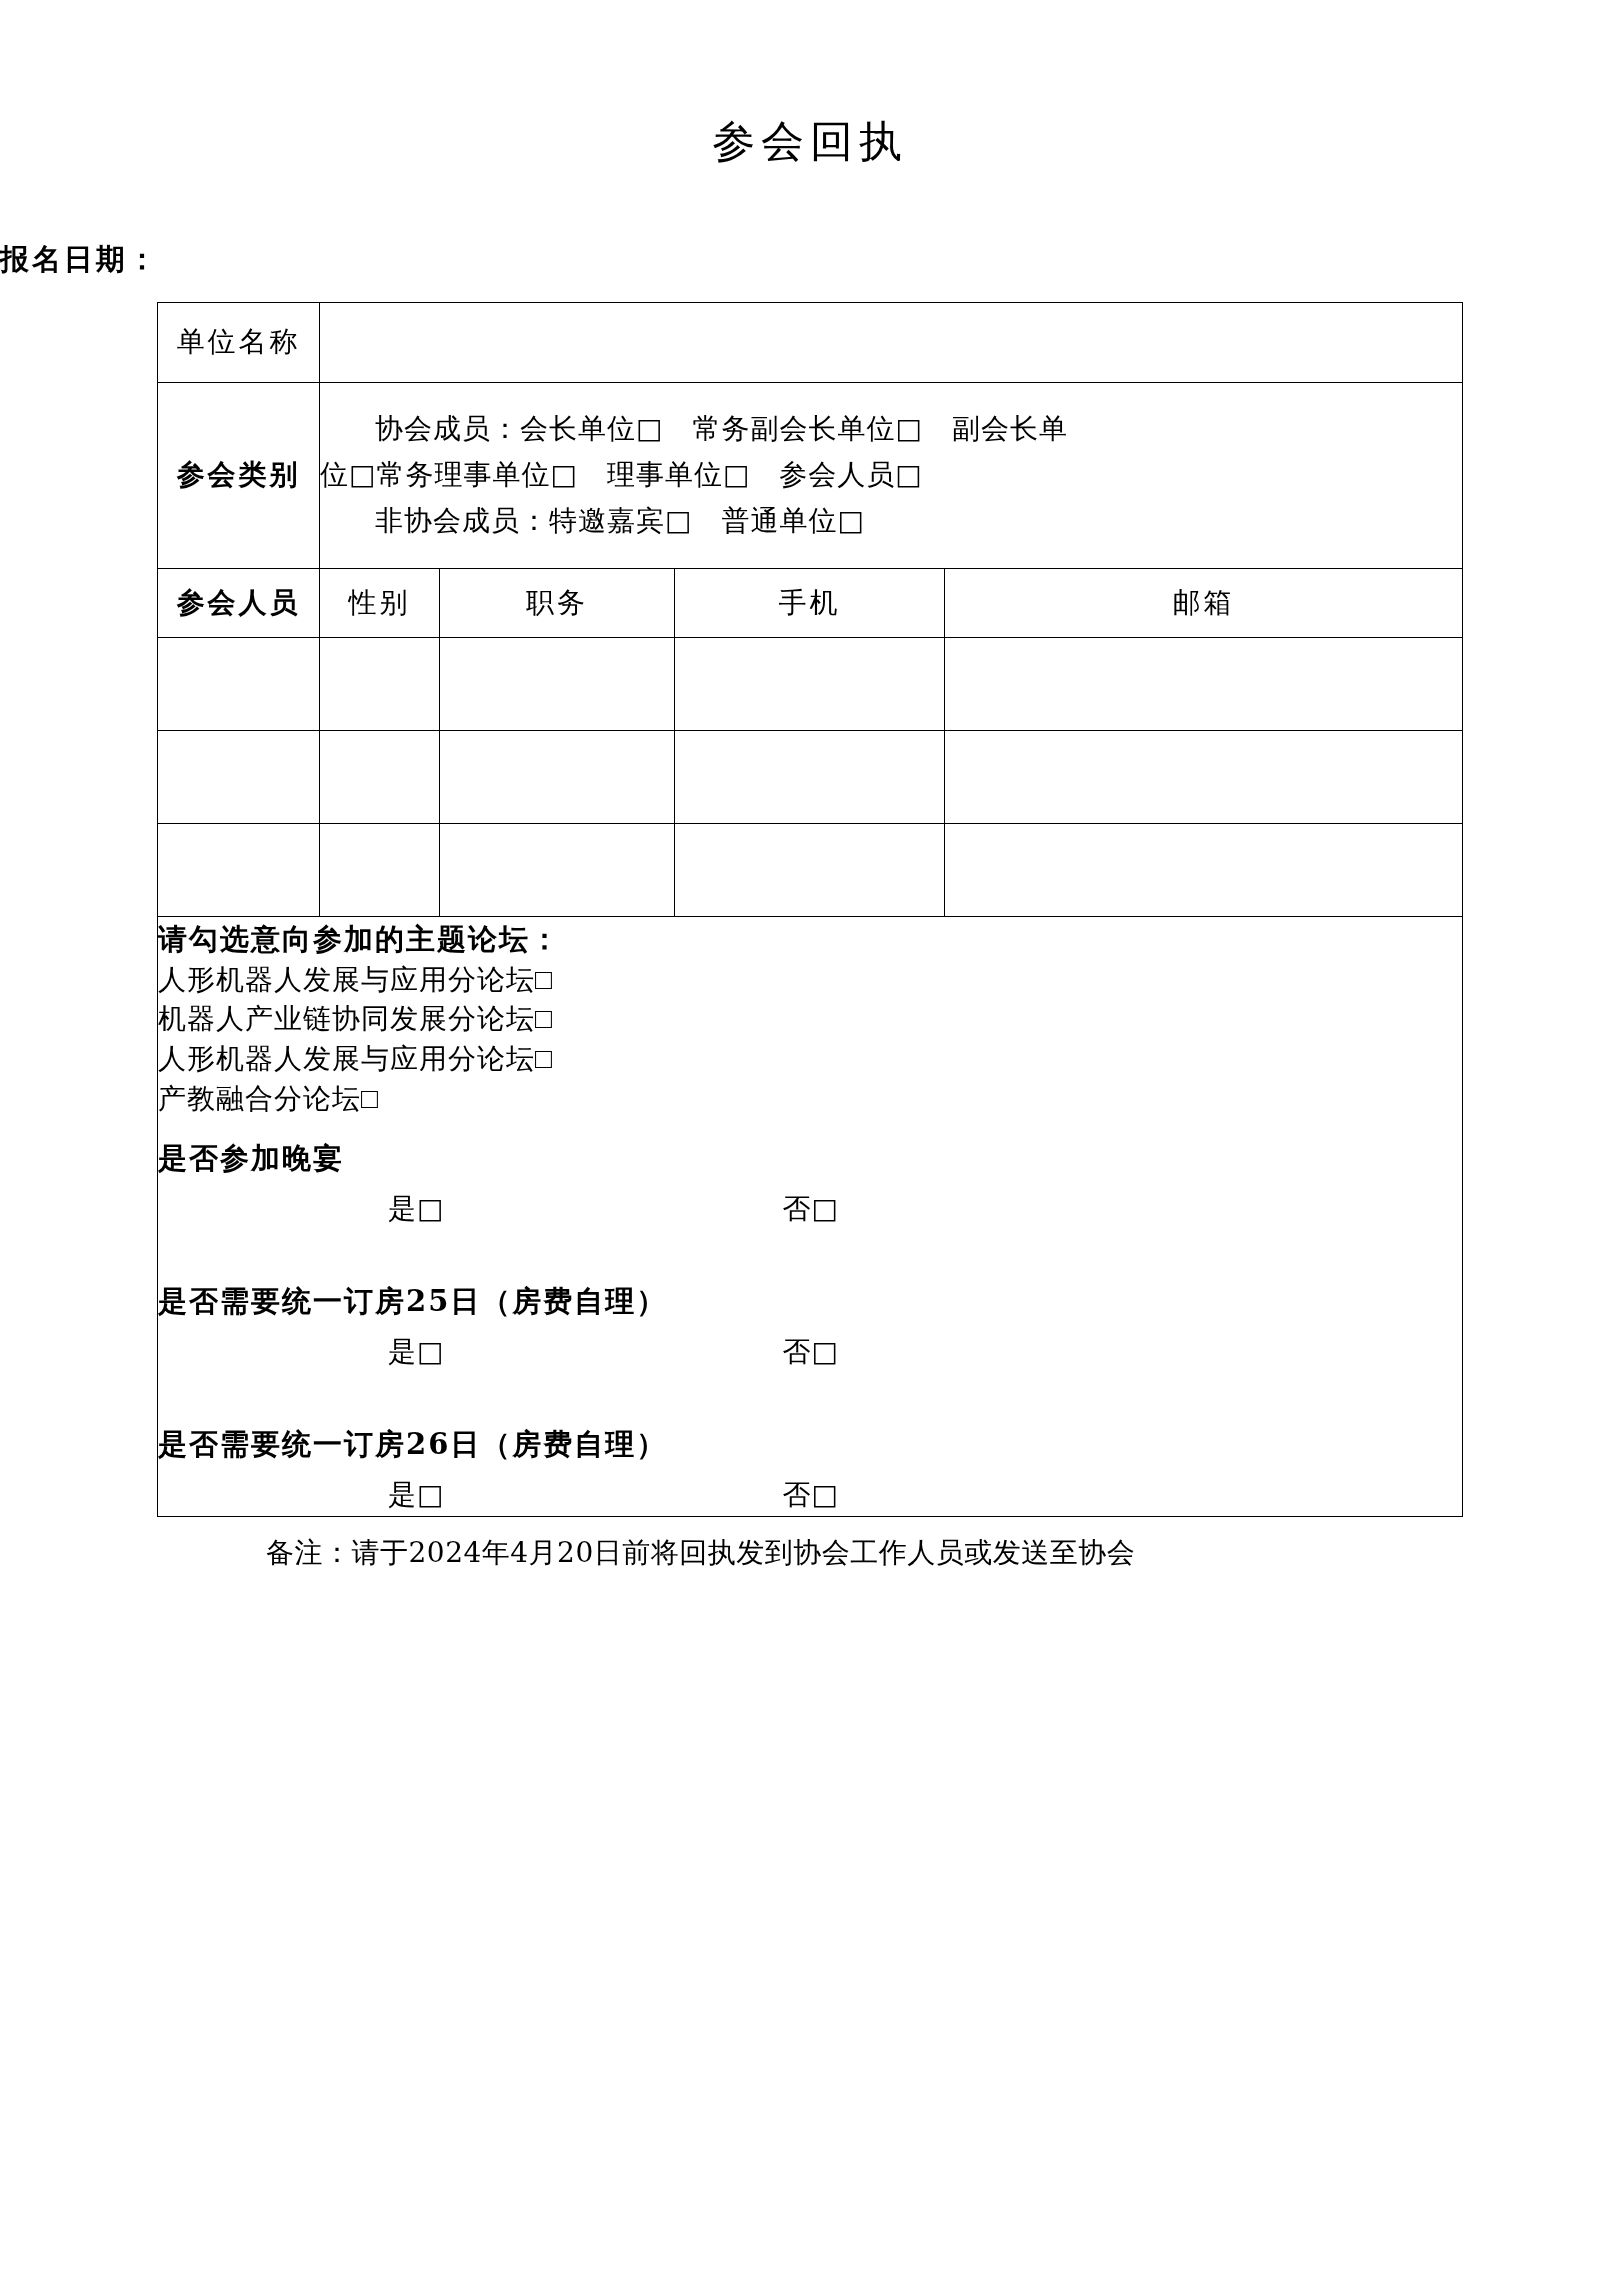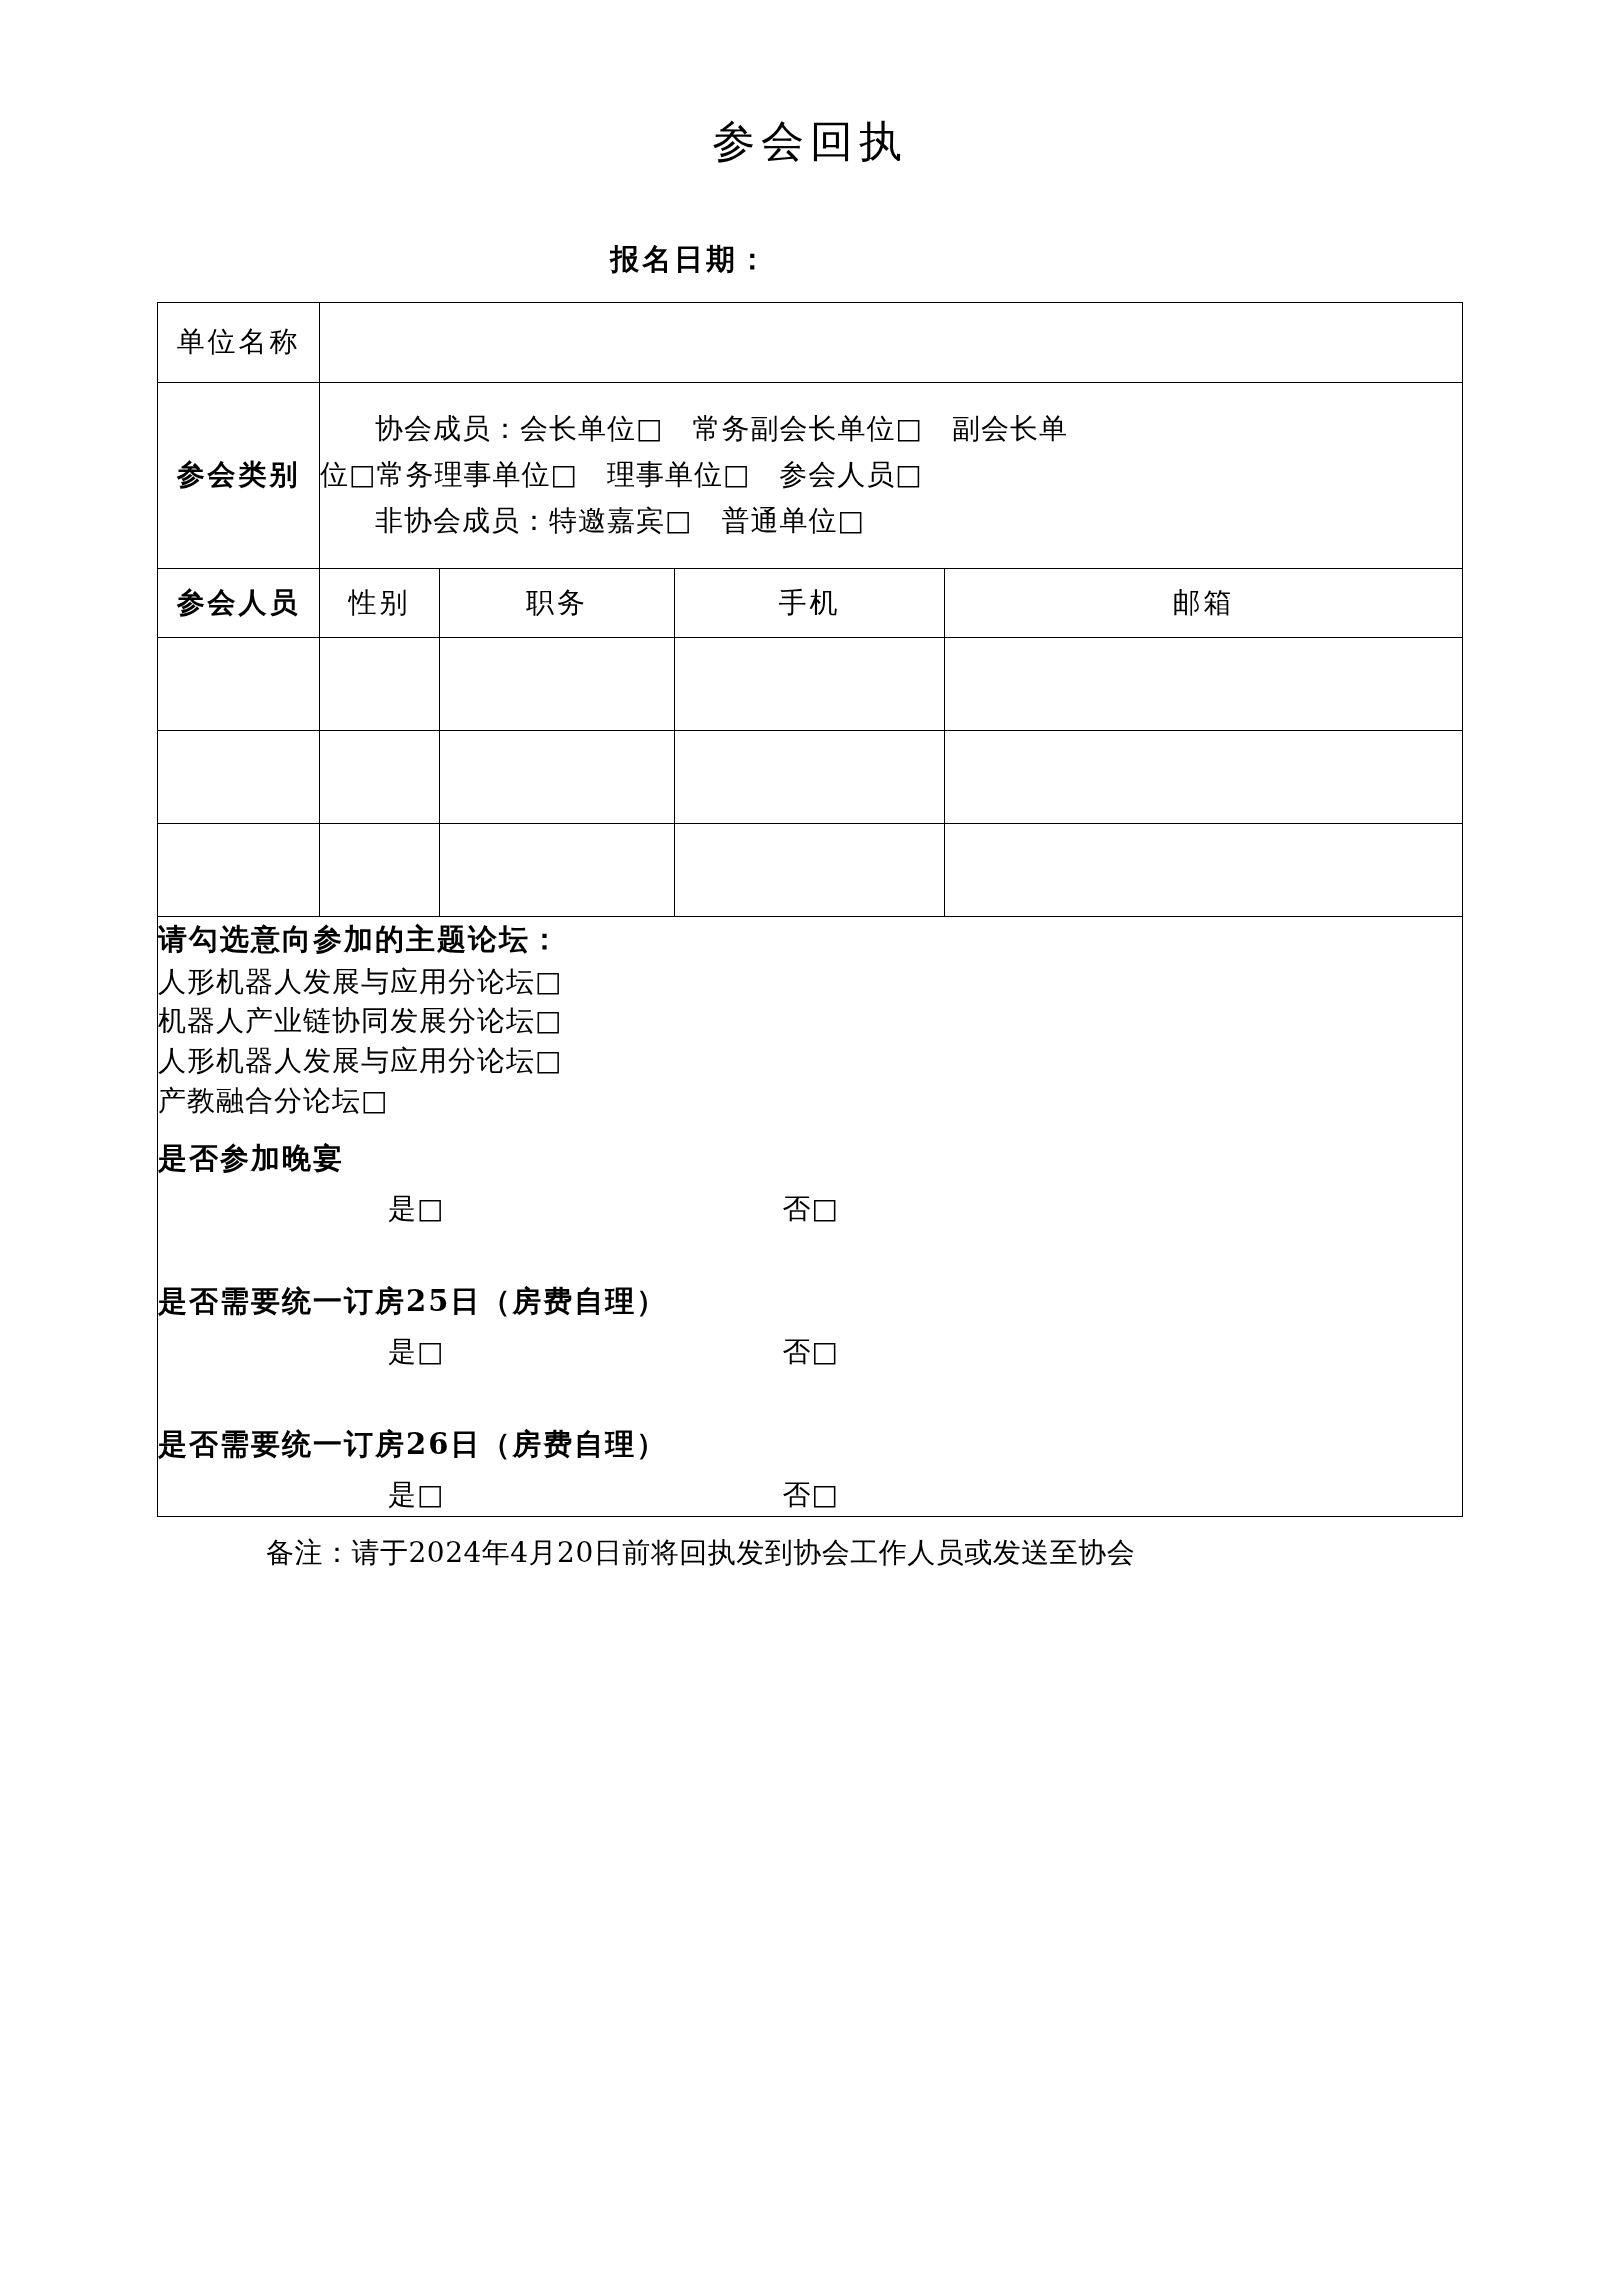--- a/index.html
+++ b/index.html
@@ -23,21 +23,21 @@
   }
   .doc-title {
     text-align: center;
     font-size: 43px;
     letter-spacing: 5.9px;
     margin-top: 113px;
     font-family: "DejaVu Serif", serif;
     font-weight: 400;
   }
   .date-line {
-    text-align: center;
+    text-align: left;
     font-size: 29px;
     font-weight: bold;
     letter-spacing: 2.9px;
     margin: 69px 240px 0 0;
     font-family: "DejaVu Serif", serif;
   }
   table.main {
     border-collapse: collapse;
     margin: 21.6px auto 0 auto;
     width: 1304px;
@@ -84,20 +84,21 @@
   .q-title {
     font-weight: bold;
     letter-spacing: 2px;
     font-size: 29px;
     margin-bottom: 0;
   }
   .forum-item {
     letter-spacing: 1px;
     font-size: 28px;
     line-height: 1.42;
+    font-family: Liberation Mono, monospace;
   }
   .q-sub {
     font-weight: bold;
     letter-spacing: 2px;
     font-size: 29px;
     margin-top: 15.7px;
   }
   .yn-row {
     display: flex;
     margin-top: 5.9px;

